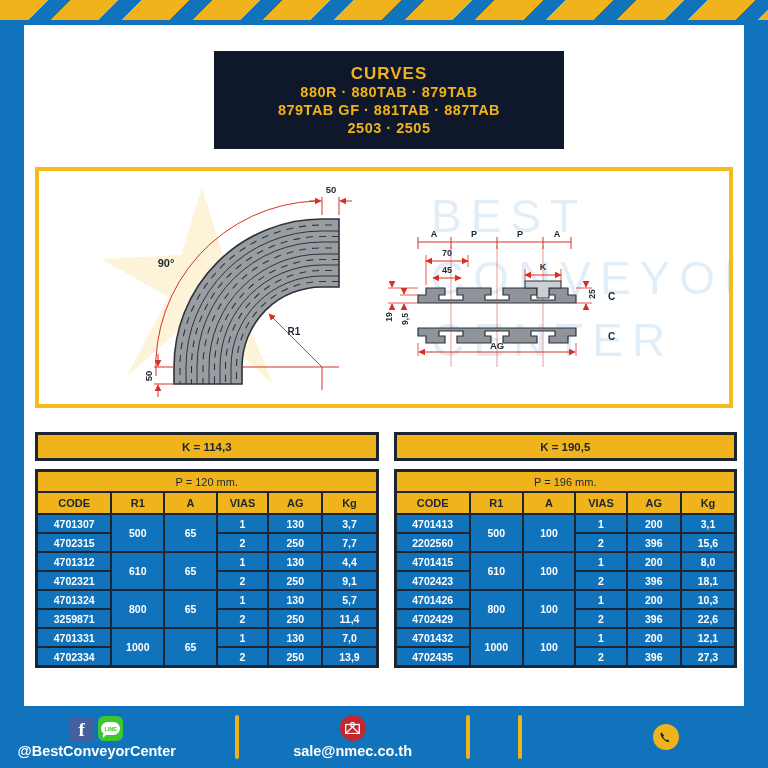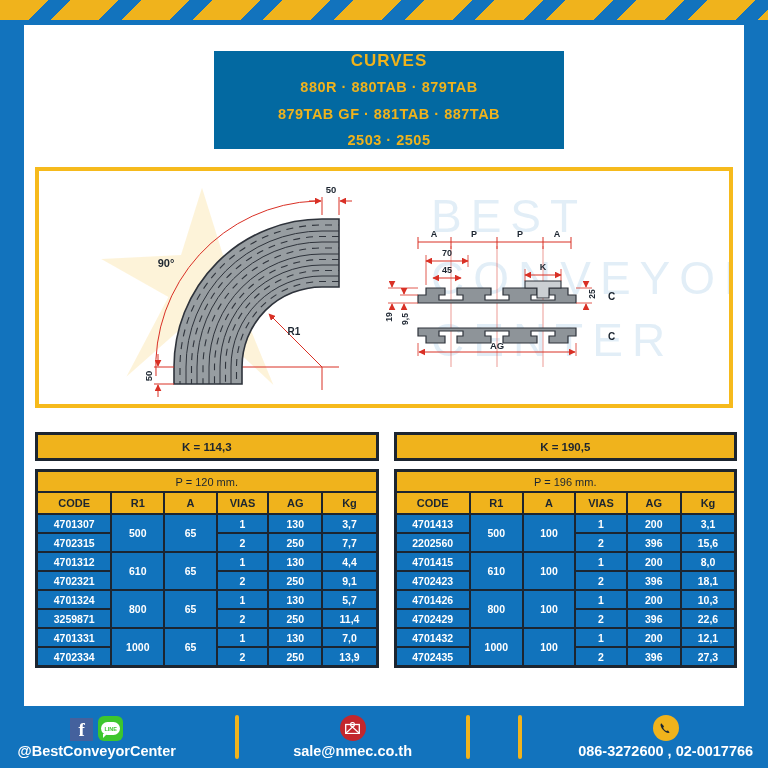--- a/index.html
+++ b/index.html
@@ -4,22 +4,22 @@
 <style>
   html,body{margin:0;padding:0;}
   .page{position:relative;width:768px;height:768px;background:#1273BD;overflow:hidden;
         font-family:"Liberation Sans",sans-serif;}
   
   .hazard{position:absolute;top:0;left:0;right:0;height:20px;
     background:repeating-linear-gradient(135deg,#F0B31C 0 34px,#1273BD 34px 50px);}
   
   .sheet{position:absolute;left:24px;right:24px;top:25px;bottom:62px;background:#ffffff;}
   
-  .title-box{position:absolute;left:190px;top:26px;width:350px;height:98px;background:#0369a1;
-    display:flex;flex-direction:column;justify-content:space-between;align-items:center;text-align:center;}
+  .title-box{position:absolute;left:190px;top:26px;width:350px;height:98px;background:#0f172a;
+    display:flex;flex-direction:column;justify-content:center;align-items:center;text-align:center;}
   .title-box .t1{color:#F0B31C;font-weight:bold;font-size:17px;letter-spacing:1px;line-height:19px;}
   .title-box .t2{color:#F0B31C;font-weight:bold;font-size:14.5px;letter-spacing:.5px;line-height:18px;}
   
   .diagram-box{position:absolute;left:11px;top:142px;width:690px;height:233px;border:4px solid #F6BA1C;
     background:#fff;overflow:hidden;}
   .wm-text{position:absolute;left:392px;top:14px;width:310px;color:rgba(18,115,189,0.12);
     font-weight:normal;font-size:46px;line-height:62px;letter-spacing:9px;white-space:nowrap;}
   .wm-star{position:absolute;left:58px;top:10px;opacity:0.16;}
   .curve-svg{position:absolute;left:95px;top:6px;}
   .profile-svg{position:absolute;left:341px;top:54px;}
@@ -400,16 +400,15 @@
     <div class="f-div"></div>
 
     <div class="f-sec" style="flex:0 0 25.5%;">
       <div class="icons">
         <div class="circ c-phone">
           <svg width="15" height="15" viewBox="0 0 15 15">
             <path d="M3.2,2.2 C2.2,3.2 2.2,5.6 5,8.8 C7.8,12 10.4,12.6 11.6,11.6 L10,9.4 L8.2,10 C7.2,9.6 5.6,8 5.2,6.8 L6,5.2 Z" fill="#1C2530"></path>
           </svg>
         </div>
       </div>
-      <div class="f-label">086-3272600 , 02-0017766</div>
     </div>
   </div>
 </div>
 
 </body></html>

